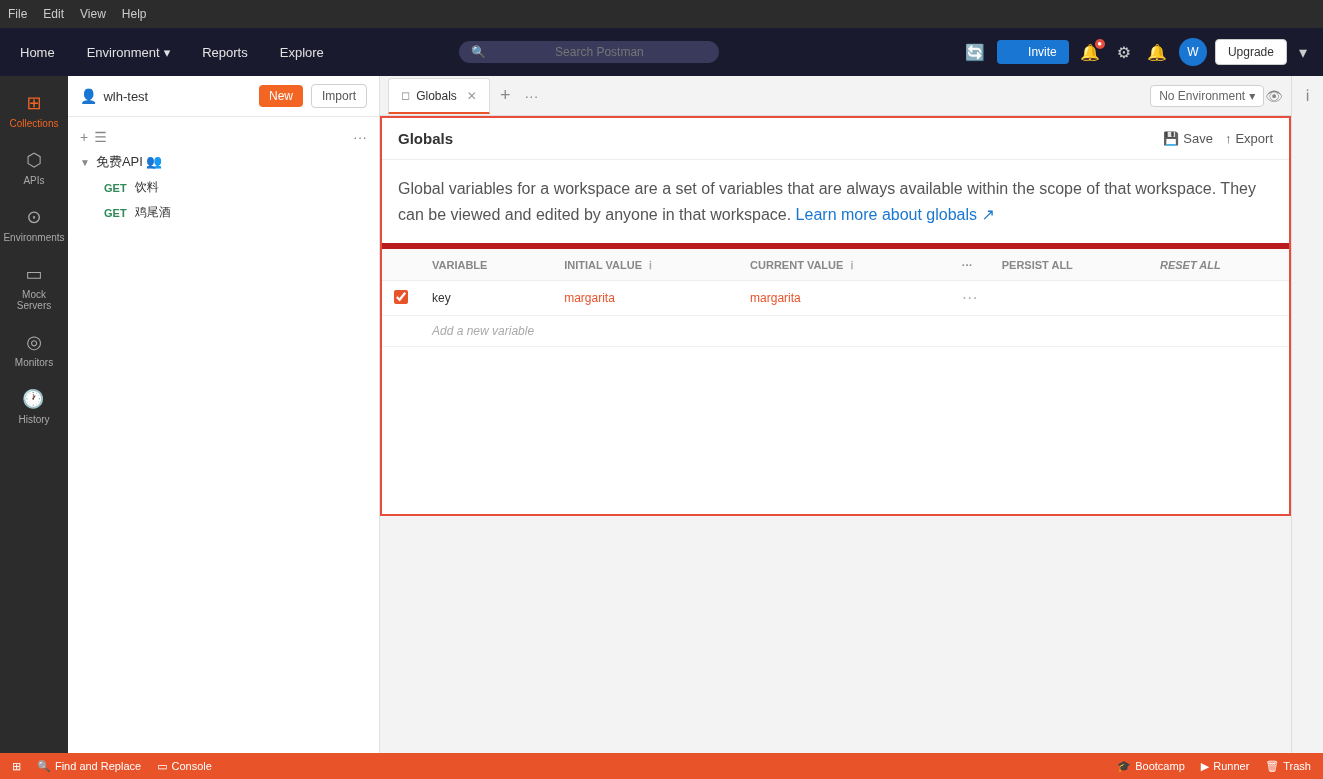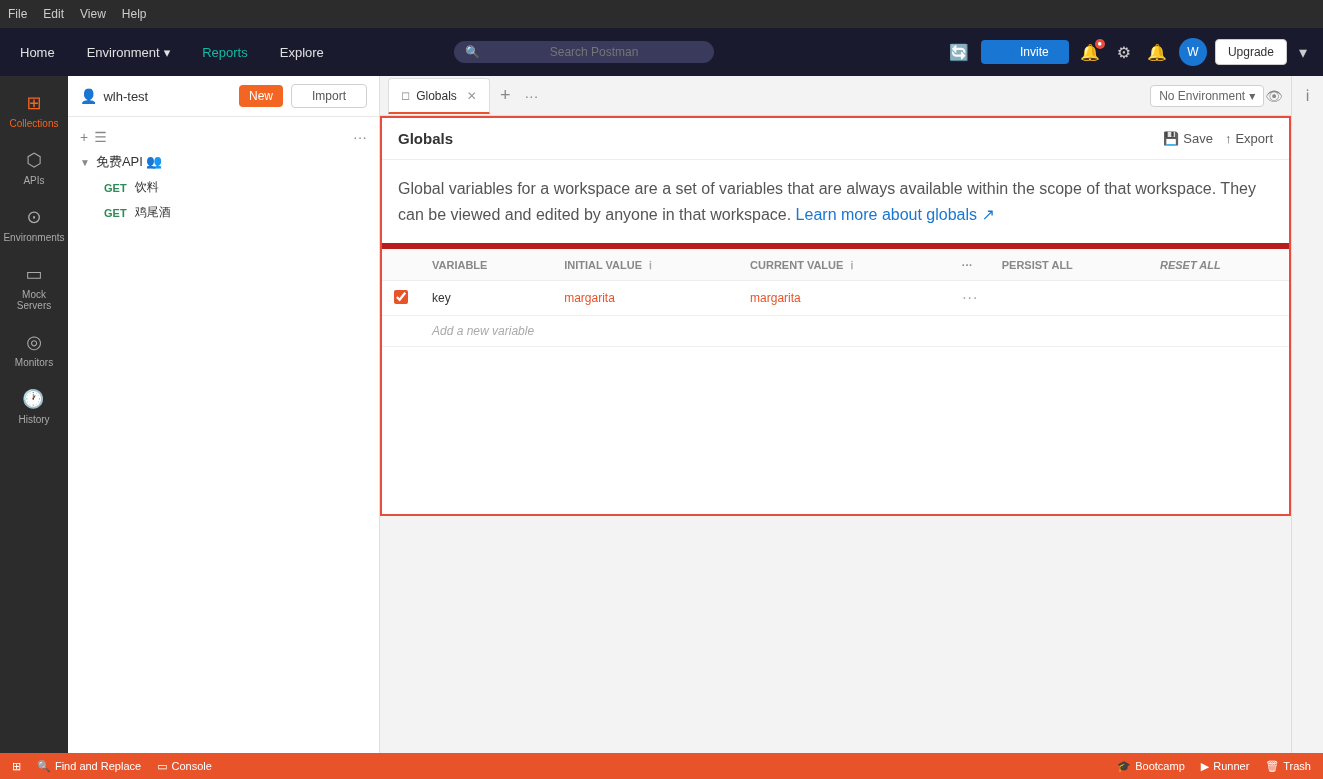--- a/index.html
+++ b/index.html
@@ -7,48 +7,48 @@
 
     
     .menu-bar { display: flex; align-items: center; background: #2c2c2c; color: #ccc; height: 28px; padding: 0 8px; gap: 16px; font-size: 12px; flex-shrink: 0; }
     .menu-bar span { cursor: pointer; }
 
     
     .header-bar { display: flex; align-items: center; background: #1a1a2e; height: 48px; padding: 0 12px; gap: 12px; flex-shrink: 0; }
     .header-left { display: flex; align-items: center; gap: 16px; }
     .header-home { color: #e0e0e0; font-size: 13px; font-weight: 500; cursor: pointer; padding: 4px 8px; }
     .header-workspaces { display: flex; align-items: center; color: #e0e0e0; font-size: 13px; cursor: pointer; padding: 4px 8px; gap: 4px; }
-    .header-reports { color: #14b8a6; font-size: 13px; cursor: pointer; padding: 4px 8px; }
+    .header-reports { color: #e5e5e5; font-size: 13px; cursor: pointer; padding: 4px 8px; }
     .header-explore { color: #e0e0e0; font-size: 13px; cursor: pointer; padding: 4px 8px; }
     .header-search { display: flex; align-items: center; background: #3a3a5c; border-radius: 20px; padding: 4px 12px; gap: 6px; flex: 1; max-width: 260px; margin: 0 auto; }
     .header-search input { background: none; border: none; outline: none; color: #ccc; font-size: 12px; width: 100%; text-align: center; }
     .header-search-icon { color: #aaa; font-size: 12px; }
     .header-right { display: flex; align-items: center; gap: 8px; margin-left: auto; }
-    .btn-invite { background: #1976d2; color: #fff; border: none; border-radius: 4px; padding: 5px 20px; font-size: 12px; cursor: pointer; display: flex; align-items: center; gap: 4px; }
+    .btn-invite { background: #1976d2; color: #fff; border: none; border-radius: 4px; padding: 5px 12px; font-size: 12px; cursor: pointer; display: flex; align-items: center; gap: 4px; }
     .btn-upgrade { background: #fff; color: #333; border: 1px solid #ccc; border-radius: 4px; padding: 5px 12px; font-size: 12px; cursor: pointer; }
     .icon-btn { background: none; border: none; color: #ccc; cursor: pointer; font-size: 16px; padding: 4px; display: flex; align-items: center; justify-content: center; position: relative; }
     .icon-btn .badge { position: absolute; top: 0; right: 0; background: #e74c3c; color: #fff; border-radius: 50%; width: 10px; height: 10px; font-size: 8px; display: flex; align-items: center; justify-content: center; }
     .avatar-circle { width: 28px; height: 28px; border-radius: 50%; background: #1976d2; display: flex; align-items: center; justify-content: center; color: #fff; font-size: 12px; cursor: pointer; }
 
     
     .main-layout { display: flex; flex: 1; overflow: hidden; }
 
     
     .sidebar { width: 68px; background: #2c2c2c; display: flex; flex-direction: column; align-items: center; padding: 8px 0; gap: 4px; flex-shrink: 0; }
     .sidebar-item { display: flex; flex-direction: column; align-items: center; padding: 8px 4px; cursor: pointer; color: #aaa; border-radius: 6px; width: 60px; font-size: 10px; gap: 4px; text-align: center; }
     .sidebar-item.active { color: #f26522; }
     .sidebar-item .si-icon { font-size: 18px; }
 
     
     .left-panel { width: 312px; background: #fff; border-right: 1px solid #e0e0e0; display: flex; flex-direction: column; flex-shrink: 0; overflow: hidden; }
     .left-panel-header { display: flex; align-items: center; padding: 8px 12px; gap: 8px; border-bottom: 1px solid #e8e8e8; }
     .user-info { display: flex; align-items: center; gap: 6px; font-size: 13px; font-weight: 500; flex: 1; }
     .user-icon { color: #888; font-size: 14px; }
     .btn-new { background: #f26522; color: #fff; border: none; border-radius: 4px; padding: 4px 10px; font-size: 12px; cursor: pointer; font-weight: 500; }
-    .btn-import { background: none; border: 1px solid #d0d0d0; border-radius: 4px; padding: 4px 20px; font-size: 12px; cursor: pointer; color: #555; }
+    .btn-import { background: none; border: 1px solid #d0d0d0; border-radius: 4px; padding: 4px 10px; font-size: 12px; cursor: pointer; color: #555; }
 
     
     .collection-tree { padding: 8px 0; overflow-y: auto; flex: 1; }
     .tree-toolbar { display: flex; align-items: center; padding: 4px 12px; gap: 6px; }
     .tree-toolbar-icon { color: #888; cursor: pointer; font-size: 14px; }
     .tree-toolbar-dots { margin-left: auto; color: #888; cursor: pointer; font-size: 14px; }
     .collection-item { display: flex; align-items: center; padding: 4px 12px; cursor: pointer; font-size: 12px; gap: 6px; }
     .caret { color: #888; font-size: 10px; }
     .collection-name { font-size: 13px; font-weight: 500; }
     .api-request { display: flex; align-items: center; padding: 4px 12px 4px 36px; cursor: pointer; font-size: 12px; gap: 8px; }

